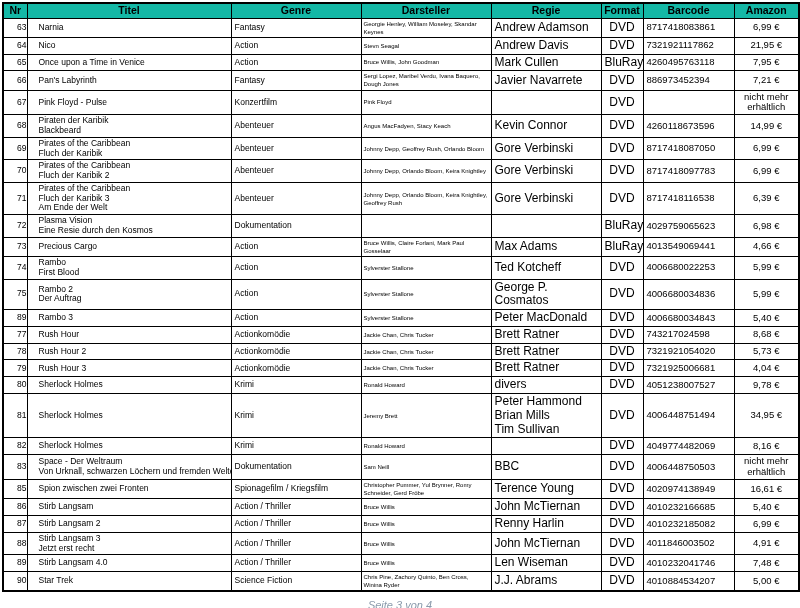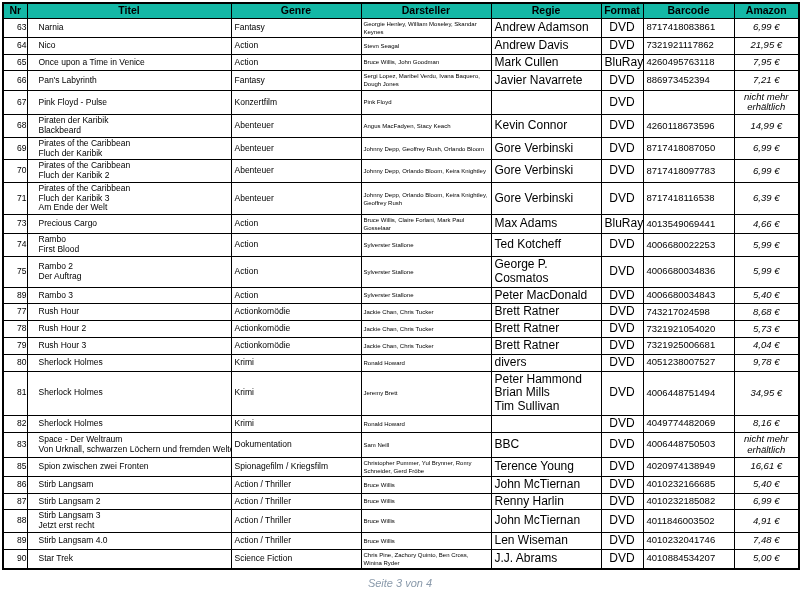--- a/index.html
+++ b/index.html
@@ -22,21 +22,21 @@
     font-size:8.5px; line-height:1.15; padding:1px 3px;
     vertical-align:middle; white-space:pre-line;
   }
   td:nth-child(1) { text-align:right; padding:1px 0; font-size:8.5px; }
   td:nth-child(2) { white-space:pre;padding-left:11px; }
   td:nth-child(3) { white-space:pre; }
   td:nth-child(4) { font-size:6px; line-height:1.35; padding:1px 2px; }
   td:nth-child(5) { font-size:12px; }
   td:nth-child(6) { text-align:center; font-size:12px; white-space:pre; }
   td:nth-child(7) { font-size:9.5px; white-space:pre; }
-  td:nth-child(8) { text-align:center; font-size:9.5px;font-style:italic; }
+  td:nth-child(8) { text-align:center; font-size:9.5px; }
   .footer {
     margin-top:7px; text-align:center;
     font-size:11px; font-style:italic; color:#8a9aab;
   }
 </style>
 </head>
 <body>
 
 <div class="page">
   <table class="movies">
@@ -152,20 +152,31 @@
 Fluch der Karibik 3
 Am Ende der Welt</td>
     <td>Abenteuer</td>
     <td>Johnny Depp, Orlando Bloom, Keira Knightley, Geoffrey Rush</td>
     <td>Gore Verbinski</td>
     <td>DVD</td>
     <td>8717418116538</td>
     <td>6,39 €</td>
   </tr>
         <tr>
+    <td>72</td>
+    <td>Plasma Vision
+Eine Resie durch den Kosmos</td>
+    <td>Dokumentation</td>
+    <td></td>
+    <td></td>
+    <td>BluRay</td>
+    <td>4029759065623</td>
+    <td>6,98 €</td>
+  </tr>
+        <tr>
     <td>73</td>
     <td>Precious Cargo</td>
     <td>Action</td>
     <td>Bruce Willis, Claire Forlani, Mark Paul Gosselaar</td>
     <td>Max Adams</td>
     <td>BluRay</td>
     <td>4013549069441</td>
     <td>4,66 €</td>
   </tr>
         <tr>

